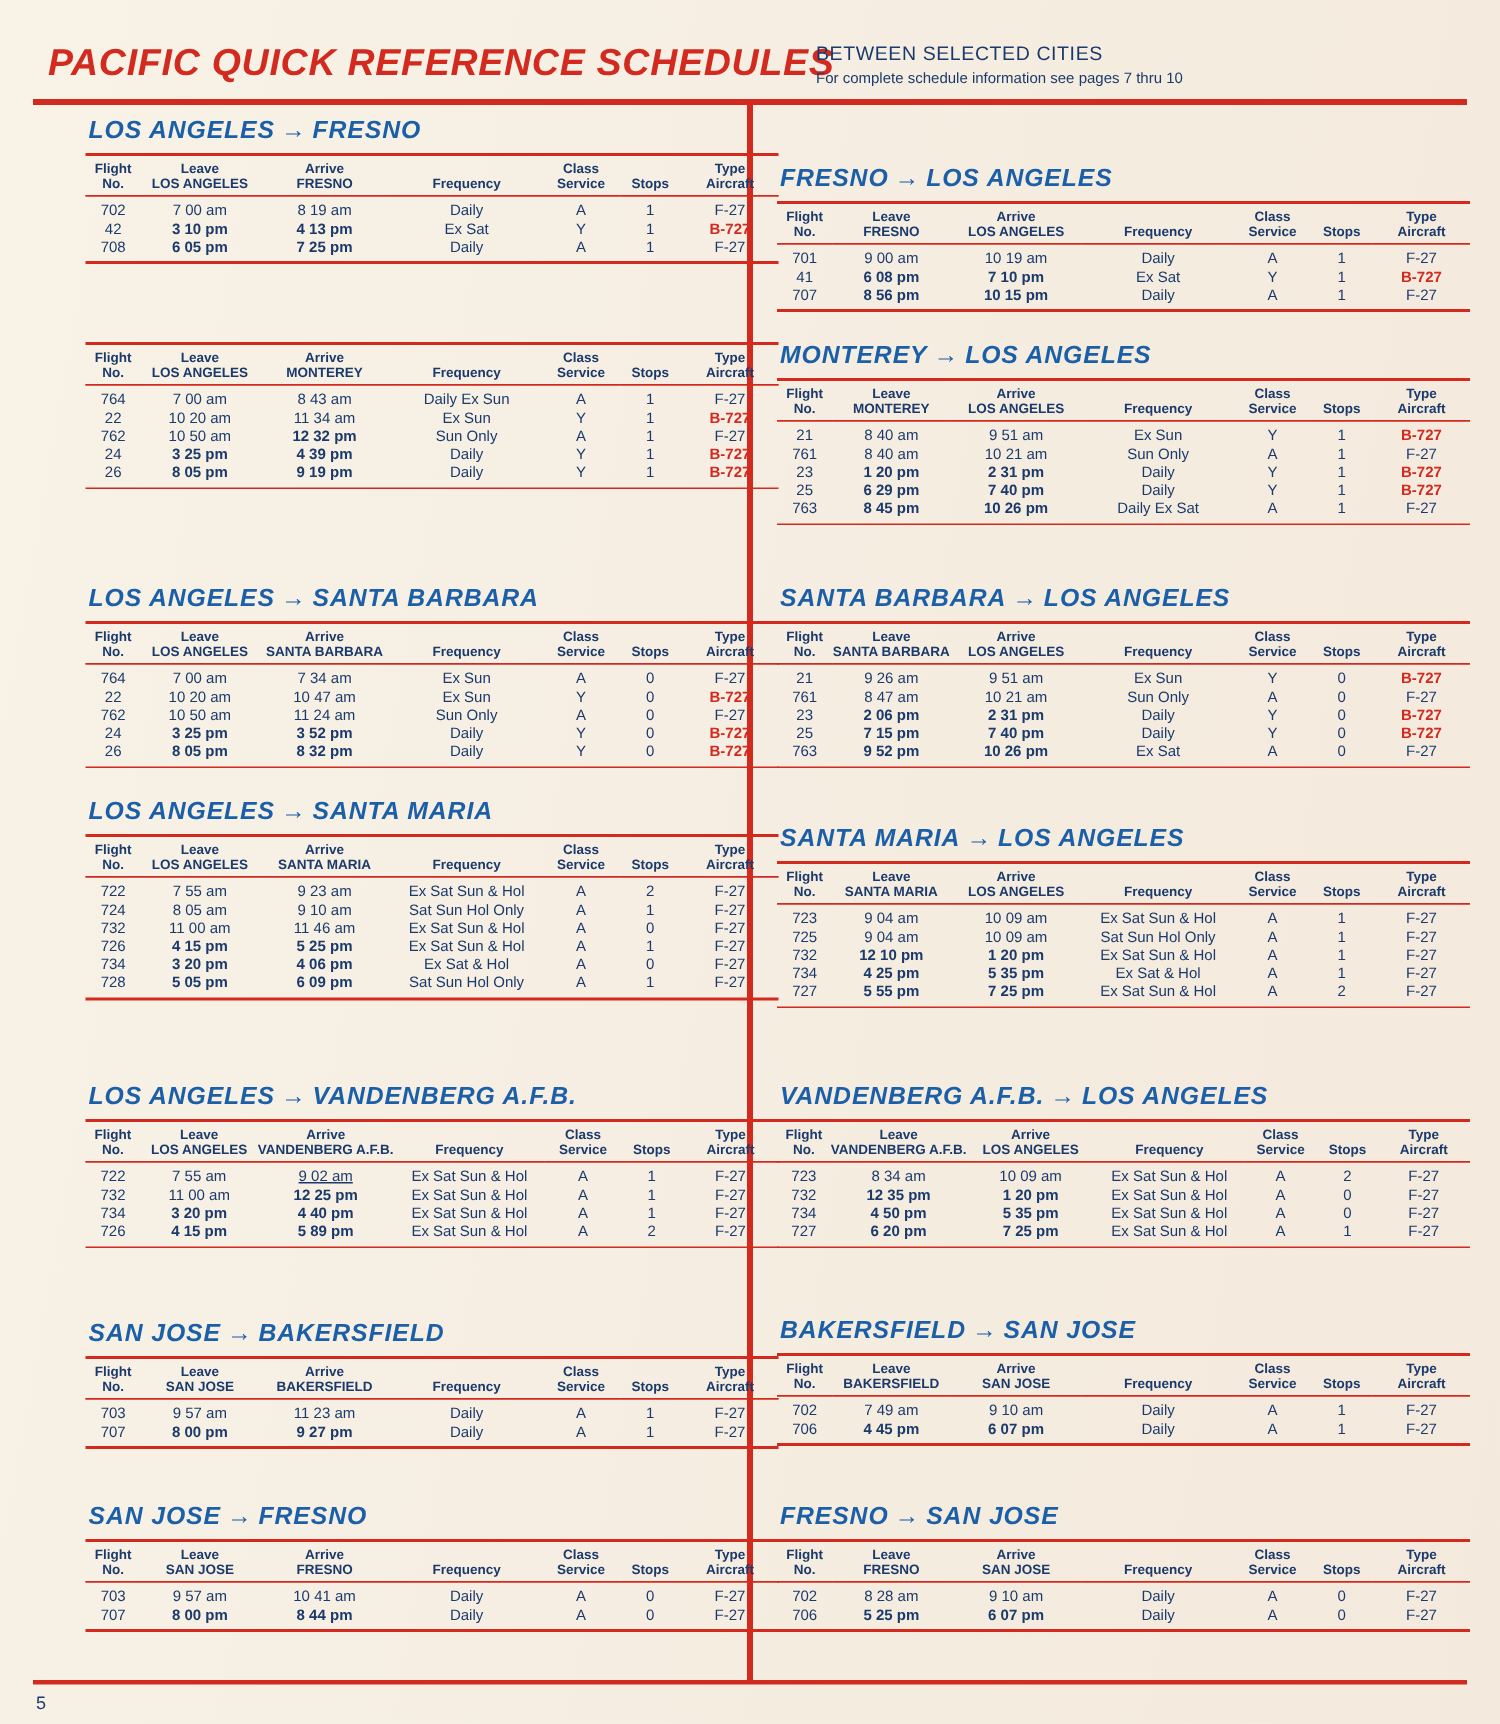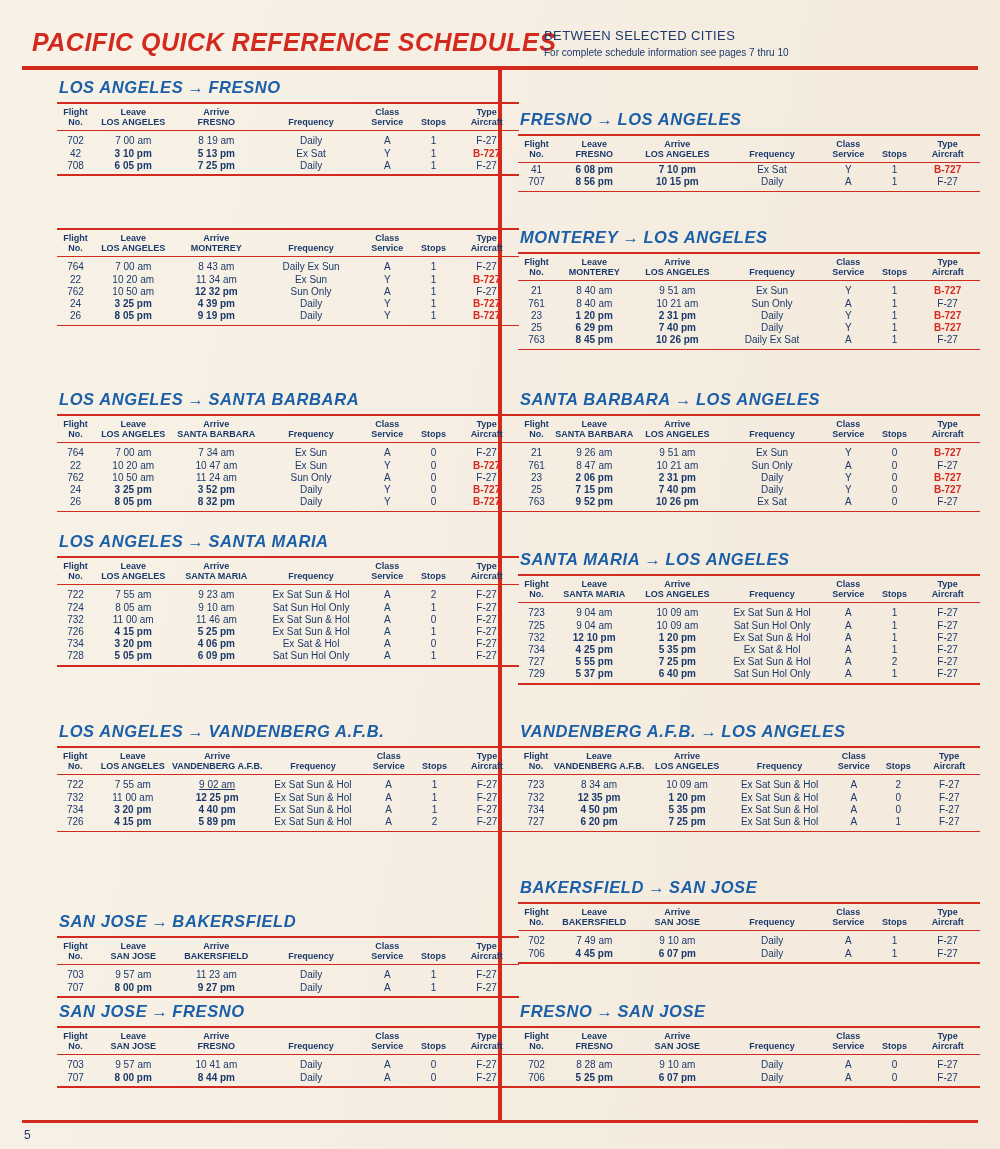--- a/index.html
+++ b/index.html
@@ -146,21 +146,21 @@
               <td style="padding-top: 4px;">7 00 am</td>
               <td style="padding-top: 4px;">8 19 am</td>
               <td style="padding-top: 4px;">Daily</td>
               <td style="padding-top: 4px;">A</td>
               <td style="padding-top: 4px;">1</td>
               <td style="padding-top: 4px;">F-27</td>
             </tr>
             <tr>
               <td>42</td>
               <td class="pm">3 10 pm</td>
-              <td class="pm">5 13 pm</td>
+              <td class="pm">4 13 pm</td>
               <td>Ex Sat</td>
               <td>Y</td>
               <td>1</td>
               <td class="b727">B-727</td>
             </tr>
             <tr>
               <td>708</td>
               <td class="pm">6 05 pm</td>
               <td class="pm">7 25 pm</td>
               <td>Daily</td>
@@ -190,20 +190,29 @@
               <th class="hdr-under">Flight<br>No.</th>
               <th class="hdr-under">Leave<br>FRESNO</th>
               <th class="hdr-under">Arrive<br>LOS ANGELES</th>
               <th class="hdr-under"><br>Frequency</th>
               <th class="hdr-under">Class<br>Service</th>
               <th class="hdr-under"><br>Stops</th>
               <th class="hdr-under">Type<br>Aircraft</th>
             </tr>
           </thead>
           <tbody>
+            <tr>
+              <td style="padding-top: 4px;">701</td>
+              <td style="padding-top: 4px;">9 00 am</td>
+              <td style="padding-top: 4px;">10 19 am</td>
+              <td style="padding-top: 4px;">Daily</td>
+              <td style="padding-top: 4px;">A</td>
+              <td style="padding-top: 4px;">1</td>
+              <td style="padding-top: 4px;">F-27</td>
+            </tr>
             <tr>
               <td>41</td>
               <td class="pm">6 08 pm</td>
               <td class="pm">7 10 pm</td>
               <td>Ex Sat</td>
               <td>Y</td>
               <td>1</td>
               <td class="b727">B-727</td>
             </tr>
             <tr>
@@ -660,29 +669,20 @@
             </tr>
             <tr>
               <td>727</td>
               <td class="pm">5 55 pm</td>
               <td class="pm">7 25 pm</td>
               <td>Ex Sat Sun &amp; Hol</td>
               <td>A</td>
               <td>2</td>
               <td>F-27</td>
             </tr>
-            <tr>
-              <td>729</td>
-              <td class="pm">5 37 pm</td>
-              <td class="pm">6 40 pm</td>
-              <td>Sat Sun Hol Only</td>
-              <td>A</td>
-              <td>1</td>
-              <td>F-27</td>
-            </tr>
           </tbody>
         </table>
         <div class="seprule"></div>
       </div>
       <div class="block left" style="top: 722px;">
         <div class="blk-title"><span>LOS ANGELES</span><span class="arrow">→</span><span>VANDENBERG A.F.B.</span></div>
         <div class="tbl-rule"></div>
         <table class="sched">
           <colgroup>
             <col class="c-flight">
@@ -803,21 +803,21 @@
               <td class="pm">7 25 pm</td>
               <td>Ex Sat Sun &amp; Hol</td>
               <td>A</td>
               <td>1</td>
               <td>F-27</td>
             </tr>
           </tbody>
         </table>
         <div class="seprule"></div>
       </div>
-      <div class="block left" style="top: 912px;">
+      <div class="block left" style="top: 880px;">
         <div class="blk-title"><span>SAN JOSE</span><span class="arrow">→</span><span>BAKERSFIELD</span></div>
         <div class="tbl-rule"></div>
         <table class="sched">
           <colgroup>
             <col class="c-flight">
             <col class="c-leave">
             <col class="c-arrive">
             <col class="c-freq">
             <col class="c-class">
             <col class="c-stops">

